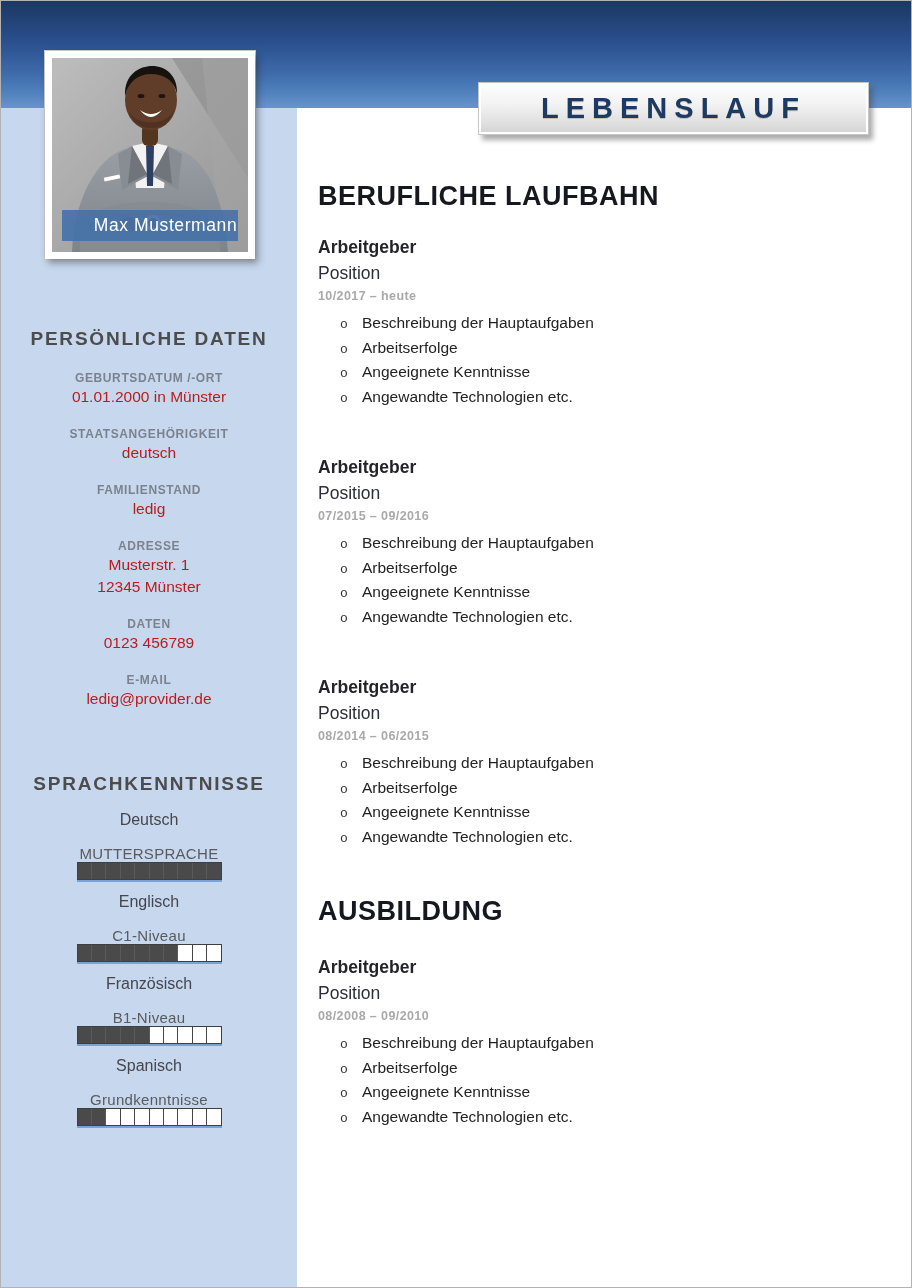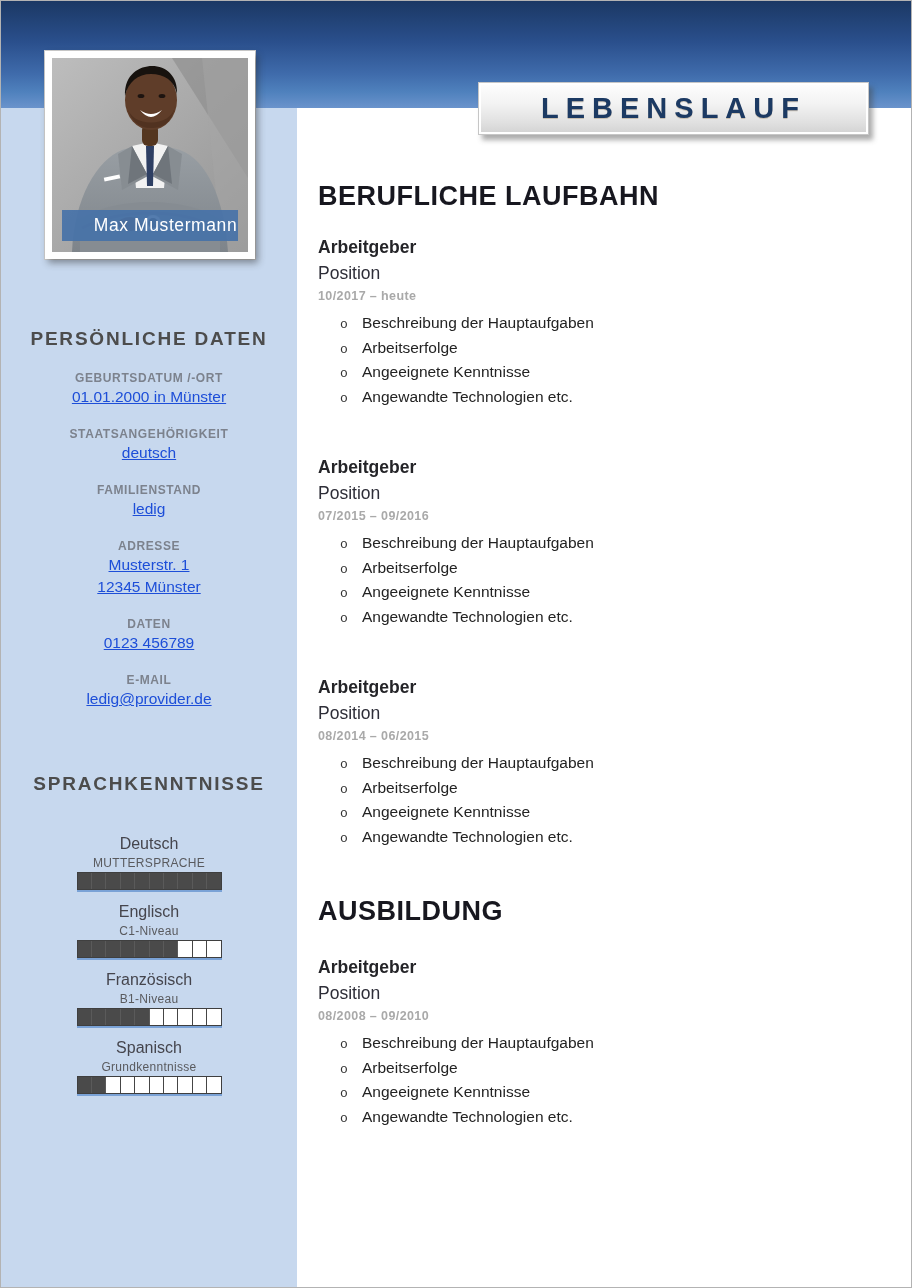--- a/index.html
+++ b/index.html
@@ -37,27 +37,27 @@
     font-size:19px; font-weight:bold; color:#4c4c4c;
     letter-spacing:1.8px; line-height:26px;
   }
   .personal{ margin-top:218px; }
   .personal .side-heading{ margin-bottom:19px; }
   .p-item{ margin-bottom:19px; }
   .p-label{
     display:block; font-size:12px; font-weight:bold; color:#7c828d;
     letter-spacing:.6px; line-height:15px;
   }
-  .p-value{ font-size:15.5px; line-height:22px; color:#1d4ed8;text-decoration:underline; }
+  .p-value{ font-size:15.5px; line-height:22px; color:#b91c1c; }
 
   .languages{ margin-top:61px; }
-  .languages .side-heading{ margin-bottom:36px; }
+  .languages .side-heading{ margin-bottom:12px; }
   .lang-item{ margin-bottom:11px; }
   .lang-name{ font-size:16px; line-height:22px; color:#45454d; }
-  .lang-level{ font-size:12px; line-height:13px; color:#595a5e; margin-top:2px; letter-spacing:.3px;}
+  .lang-level{ font-size:15px; line-height:13px; color:#595a5e; margin-top:16px; letter-spacing:.3px;}
   .bar{
     width:143px; height:16px; margin:2px auto 0 auto;
     border:1px solid #3f3f3f; background:#fff;
     display:flex; box-shadow:0 2px 0 #7aa2d6;
   }
   .bar .cell{ flex:1; border-right:1px solid #454545; background:#fff; }
   .bar .cell:last-child{ border-right:none; }
   .bar .cell.filled{ background:#4a4a4a; border-right-color:#5a5a5a; }
 
   

